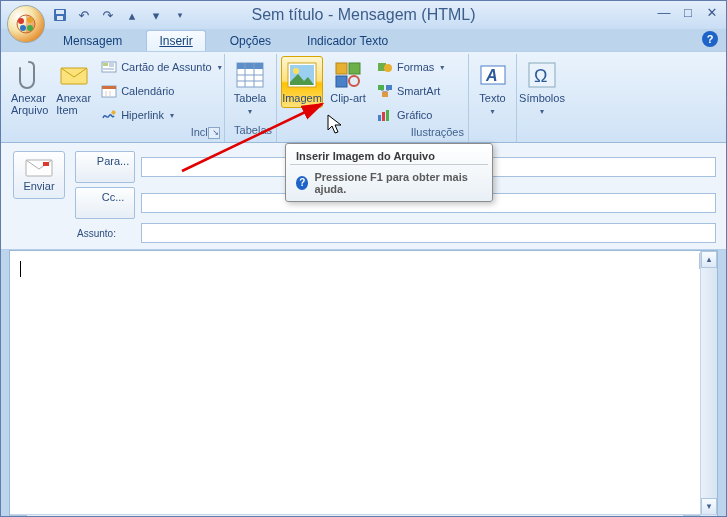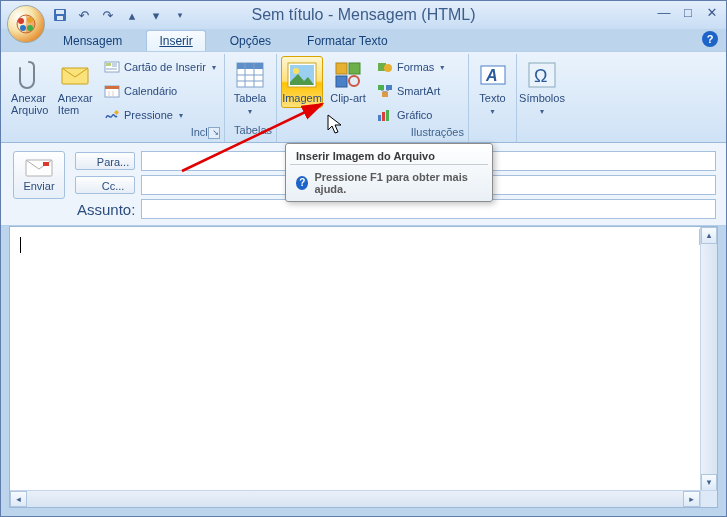--- a/index.html
+++ b/index.html
@@ -38,22 +38,22 @@
   .smallbtn { display:flex; align-items:center; gap:4px; font-size:11px; color:#2b4c7e; padding:1px 4px; height:22px; white-space:nowrap;}
   .smallbtn .sico { width:16px; height:16px; display:flex; align-items:center; justify-content:center;}
   .smallbtn .drop { font-size:8px; color:#41628e; margin-left:2px;}
 
   
   .hdr { background:#eef4fb; padding:8px 10px 6px 10px; display:flex; gap:8px; border-bottom:1px solid #b6cfe8;}
   .sendcol { width:56px; display:flex; flex-direction:column; align-items:center; gap:2px;}
   .sendbtn { width:52px; height:48px; border:1px solid #a5c0de; border-radius:3px; background:linear-gradient(#fefefe,#e6eef8); display:flex; flex-direction:column; align-items:center; justify-content:center; gap:2px; font-size:11px; color:#2b4c7e;}
   .fieldcol { flex:1; display:flex; flex-direction:column; gap:4px;}
   .fieldrow { display:flex; align-items:center; gap:6px;}
-  .fldbtn { width:60px; height:18px; border:1px solid #a5c0de; border-radius:2px; background:linear-gradient(#fdfefe,#e7eef7); font-size:11px; color:#2b4c7e; text-align:center; line-height:18px;padding-left:16px;}
-  .fldlabel { width:60px; font-size:15px; color:#2b4c7e; text-align:left; padding-left:2px;}
+  .fldbtn { width:60px; height:32px; border:1px solid #a5c0de; border-radius:2px; background:linear-gradient(#fdfefe,#e7eef7); font-size:11px; color:#2b4c7e; text-align:center; line-height:18px;padding-left:16px;}
+  .fldlabel { width:60px; font-size:10px; color:#2b4c7e; text-align:left; padding-left:2px;}
   .fldinput { flex:1; height:20px; border:1px solid #a5c0de; background:#fff; }
 
   
   .bodyarea { position:relative; background:#fff; border:1px solid #9ab8d8; margin:0 8px 8px 8px; height:282px; }
   .bodyarea .caret { position:absolute; left:10px; top:10px; width:1px; height:16px; background:#000;}
   .ruler { position:absolute; right:2px; top:2px; width:16px; height:16px; border:1px solid #b0c6df; background:#eaf2fb;}
   .scroll-v { position:absolute; right:0; top:0; bottom:16px; width:17px; background:linear-gradient(90deg,#eaf0f9,#d7e4f2); border-left:1px solid #c5d6ea;}
   .sbtn { height:17px; border:1px solid #b0c6df; background:linear-gradient(#f7fbff,#dde9f6); font-size:9px; color:#41628e; text-align:center; line-height:15px;}
   .scroll-h { position:absolute; left:0; right:17px; bottom:0; height:17px; background:linear-gradient(#eaf0f9,#d7e4f2); border-top:1px solid #c5d6ea; display:flex;}
   .scroll-h .sbtn { width:17px; height:100%;}
@@ -106,21 +106,21 @@
     <span>—</span>
     <span>□</span>
     <span>✕</span>
   </div>
 </div>
 
 <div class="tabstrip">
   <div class="tab">Mensagem</div>
   <div class="tab active">Inserir</div>
   <div class="tab">Opções</div>
-  <div class="tab">Formatar Texto</div>
+  <div class="tab">Indicador Texto</div>
   <div class="help">?</div>
 </div>
 
 <div class="ribbon">
 
   <div class="group" style="width:220px">
     <div class="group-body">
       <div class="bigbtn">
         <span class="ico">
             <svg width="22" height="30" viewBox="0 0 22 30">
@@ -144,42 +144,42 @@
         <div class="smallbtn">
           <span class="sico">
               <svg width="16" height="14">
                 <rect x="1" y="2" width="14" height="10" fill="#fff" stroke="#8aa6c6"></rect>
                 <rect x="2" y="3" width="5" height="3" fill="#b8d080"></rect>
                 <line x1="8" y1="4" x2="13" y2="4" stroke="#8aa6c6"></line>
                 <line x1="8" y1="6" x2="13" y2="6" stroke="#8aa6c6"></line>
                 <line x1="2" y1="9" x2="13" y2="9" stroke="#8aa6c6"></line>
               </svg>
             </span>
-          <span>Cartão de Inserir</span>
+          <span>Cartão de Assunto</span>
             <span class="drop">▾</span>
         </div>
         <div class="smallbtn">
           <span class="sico">
               <svg width="16" height="14">
                 <rect x="1" y="2" width="14" height="11" fill="#fff" stroke="#8aa6c6"></rect>
                 <rect x="1" y="2" width="14" height="3" fill="#d07040"></rect>
                 <line x1="5" y1="7" x2="5" y2="12" stroke="#dcc"></line>
                 <line x1="9" y1="7" x2="9" y2="12" stroke="#dcc"></line>
               </svg>
             </span>
           <span>Calendário</span>
         </div>
         <div class="smallbtn">
           <span class="sico">
               <svg width="16" height="14">
                 <path d="M2 10c2-6 4 2 6-2s3 3 5 0" fill="none" stroke="#3060b0" stroke-width="1.4"></path>
                 <path d="M12 2l3 2-2 3-3-2z" fill="#e8b030"></path>
               </svg>
             </span>
-          <span>Pressione</span>
+          <span>Hiperlink</span>
             <span class="drop">▾</span>
         </div>
       </div>
     </div>
     <div class="group-label"><span>Incluir</span><span class="dlg">↘</span></div>
   </div>
 
   <div class="group" style="width:52px">
     <div class="group-body">
       <div class="bigbtn">

